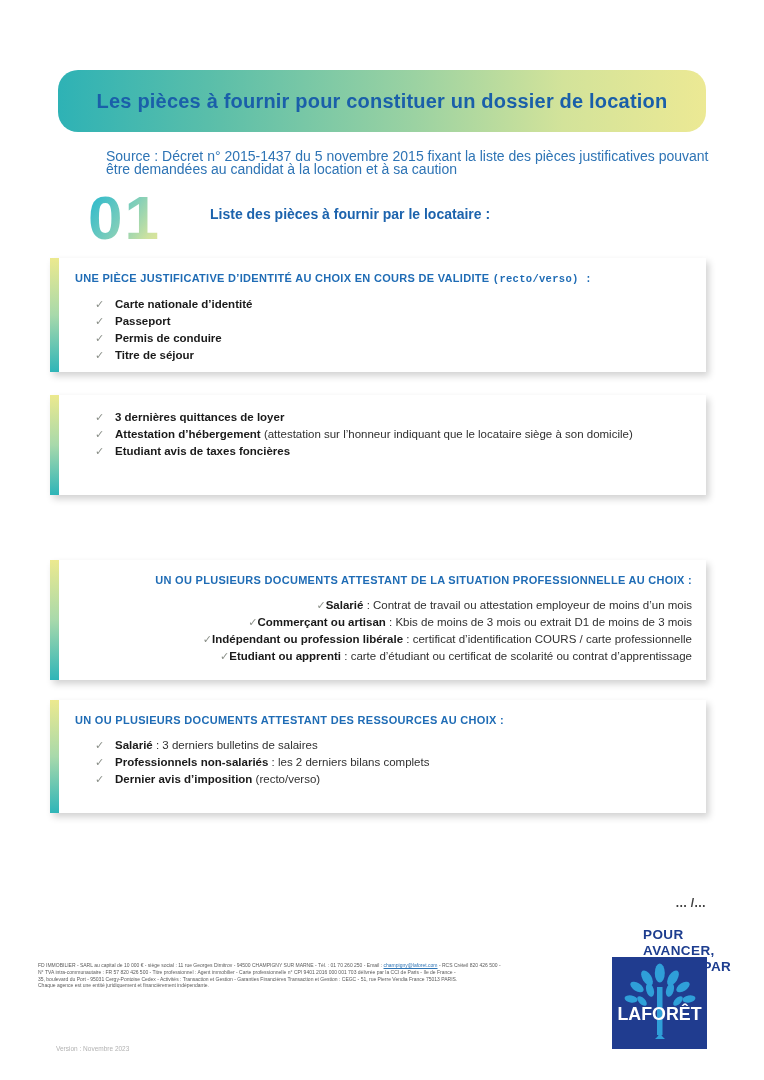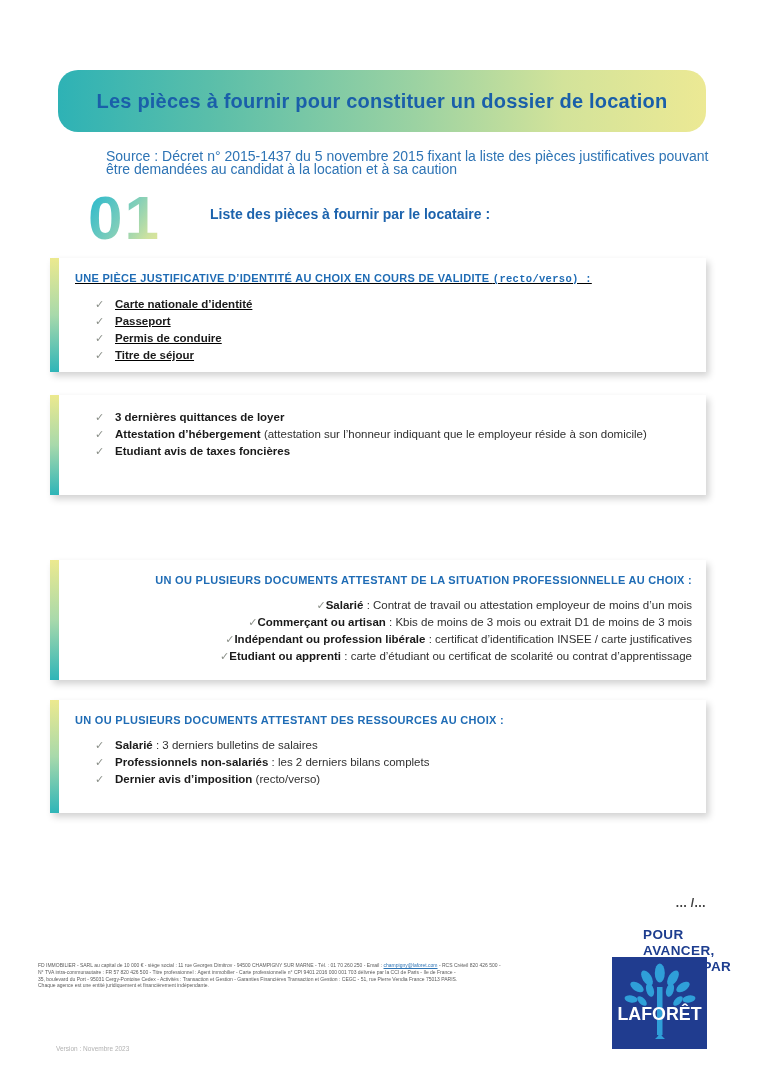--- a/index.html
+++ b/index.html
@@ -47,21 +47,21 @@
   
   .card {
     position:absolute; left:50px; width:656px; background:#ffffff;
     box-shadow:3px 4px 7px rgba(0,0,0,0.18);
     padding:14px 14px 12px 25px;
   }
   .card::before {
     content:""; position:absolute; left:0; top:0; bottom:0; width:9px;
     background:linear-gradient(180deg,#ece98e 0%,#a8d9ab 50%,#2fb5b8 100%);
   }
-  .card-1 { top:258px; height:114px;text-decoration:underline; }
+  .card-1 { top:258px; height:114px; }
   .card-2 { top:395px; height:100px; }
   .card-3 { top:560px; height:120px;text-align:right; }
   .card-4 { top:700px; height:113px; }
   .card h2 {
     font-size:11px; font-weight:bold; color:#1f6cb5; letter-spacing:0.3px;
     margin-bottom:11px; white-space:nowrap;
   }
   .card h2 .mono { font-family:"Liberation Mono","DejaVu Sans Mono",monospace; font-size:10.5px; }
   .items { list-style:none; margin-left:20px; }
   .items li {
@@ -118,31 +118,31 @@
       <li><span class="check">✓</span><span class="b">Carte nationale d’identité</span><span></span></li>
       <li><span class="check">✓</span><span class="b">Passeport</span><span></span></li>
       <li><span class="check">✓</span><span class="b">Permis de conduire</span><span></span></li>
       <li><span class="check">✓</span><span class="b">Titre de séjour</span><span></span></li>
     </ul>
   </section>
 
   <section class="card card-2">
     <ul class="items">
       <li><span class="check">✓</span><span class="b">3 dernières quittances de loyer</span><span></span></li>
-      <li><span class="check">✓</span><span class="b">Attestation d’hébergement</span><span> (attestation sur l’honneur indiquant que le employeur réside à son domicile)</span></li>
+      <li><span class="check">✓</span><span class="b">Attestation d’hébergement</span><span> (attestation sur l’honneur indiquant que le locataire siège à son domicile)</span></li>
       <li><span class="check">✓</span><span class="b">Etudiant avis de taxes foncières</span><span></span></li>
     </ul>
   </section>
 
   <section class="card card-3">
     <h2><span>UN OU PLUSIEURS DOCUMENTS ATTESTANT DE LA SITUATION PROFESSIONNELLE AU CHOIX :</span></h2>
     <ul class="items">
       <li><span class="check">✓</span><span class="b">Salarié</span><span> : Contrat de travail ou attestation employeur de moins d’un mois</span></li>
       <li><span class="check">✓</span><span class="b">Commerçant ou artisan</span><span> : Kbis de moins de 3 mois ou extrait D1 de moins de 3 mois</span></li>
-      <li><span class="check">✓</span><span class="b">Indépendant ou profession libérale</span><span> : certificat d’identification INSEE / carte justificatives</span></li>
+      <li><span class="check">✓</span><span class="b">Indépendant ou profession libérale</span><span> : certificat d’identification COURS / carte professionnelle</span></li>
       <li><span class="check">✓</span><span class="b">Etudiant ou apprenti</span><span> : carte d’étudiant ou certificat de scolarité ou contrat d’apprentissage</span></li>
     </ul>
   </section>
 
   <section class="card card-4">
     <h2><span>UN OU PLUSIEURS DOCUMENTS ATTESTANT DES RESSOURCES AU CHOIX  :</span></h2>
     <ul class="items">
       <li><span class="check">✓</span><span class="b">Salarié</span><span> : 3 derniers bulletins de salaires</span></li>
       <li><span class="check">✓</span><span class="b">Professionnels non-salariés</span><span> : les 2 derniers bilans complets</span></li>
       <li><span class="check">✓</span><span class="b">Dernier avis d’imposition</span><span> (recto/verso)</span></li>

